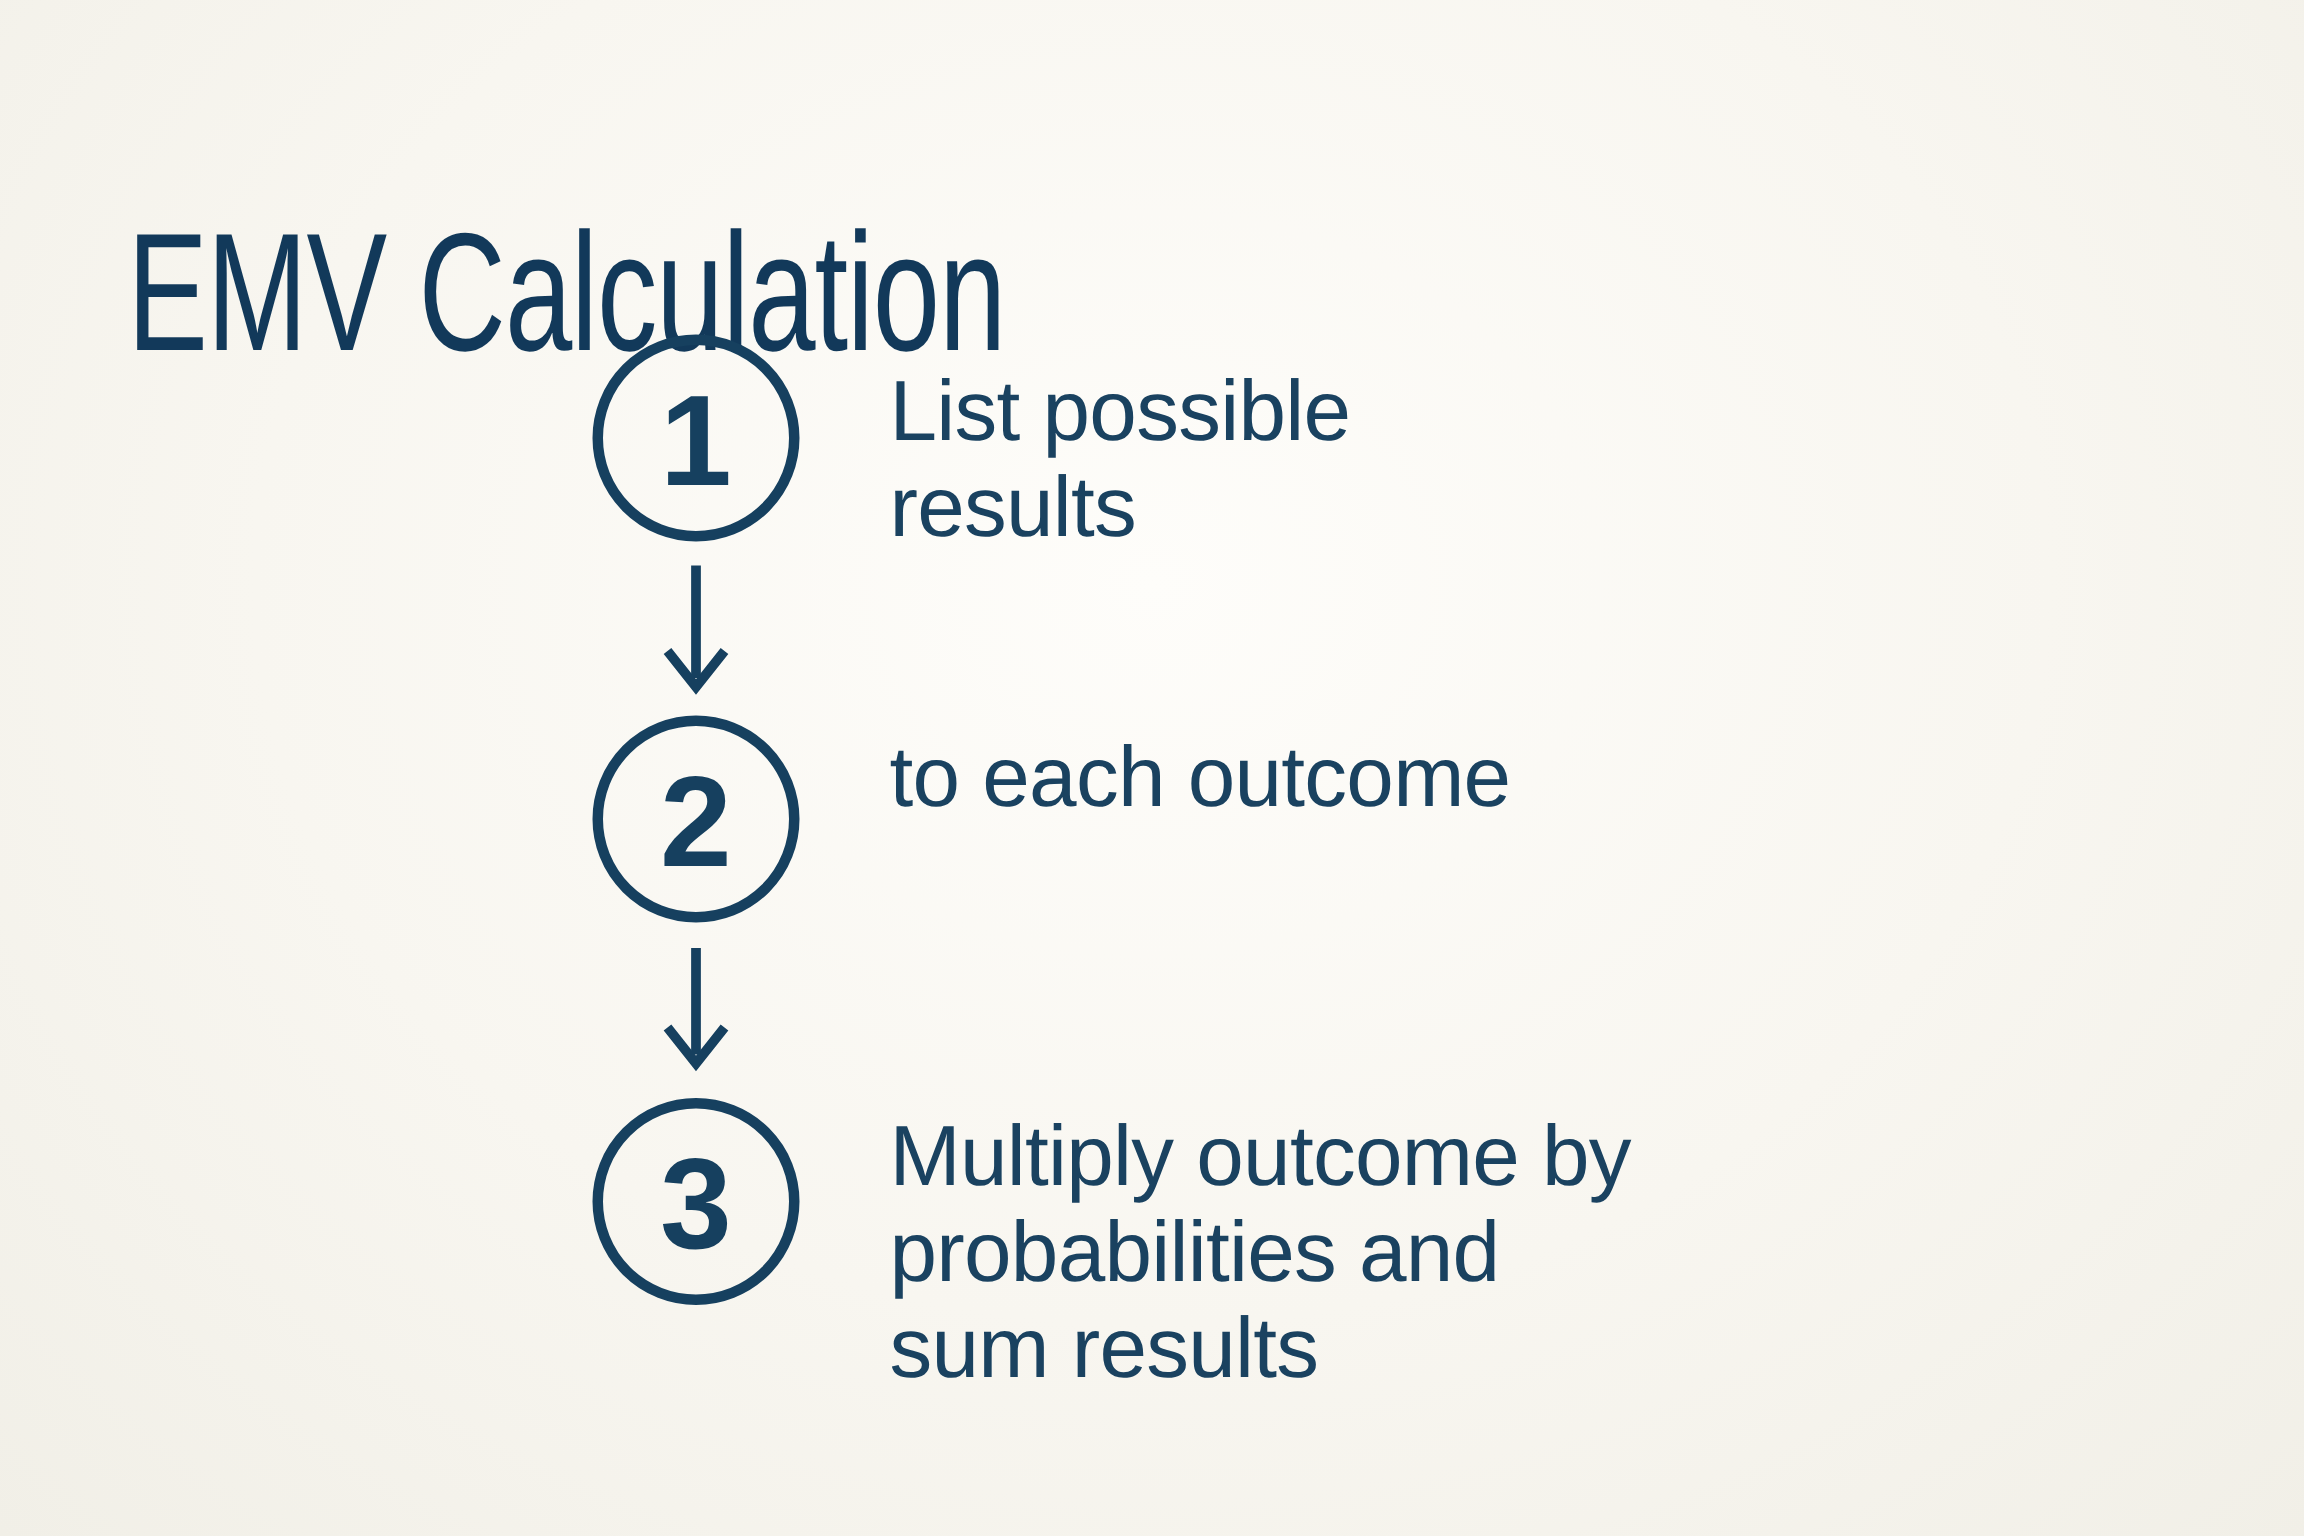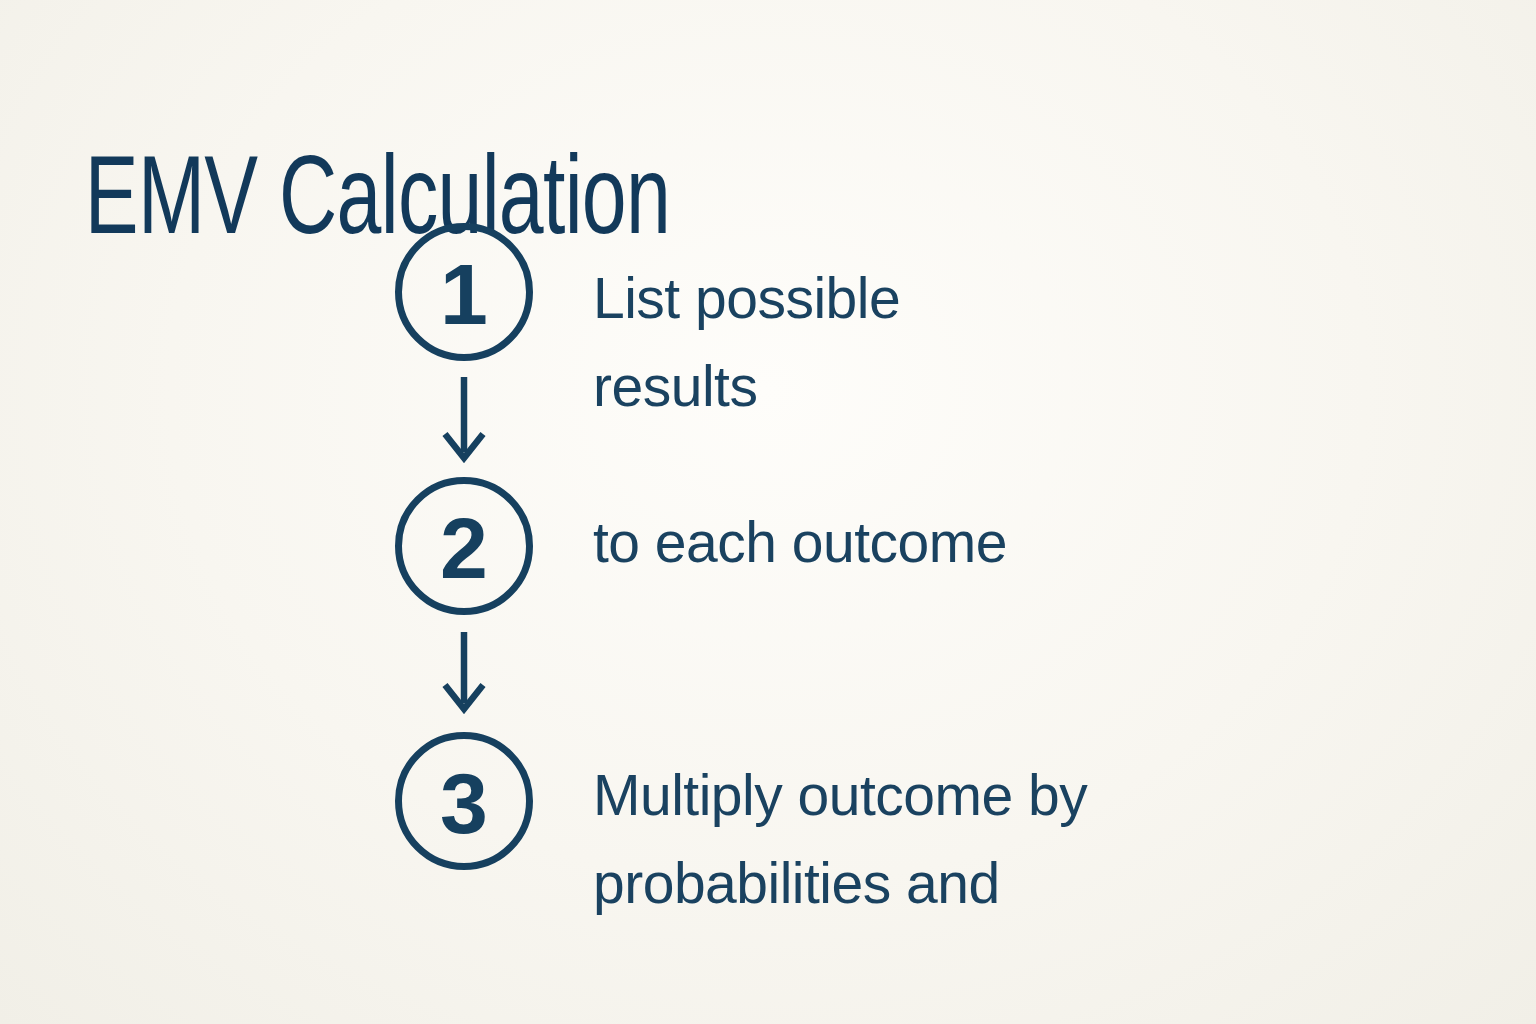--- a/index.html
+++ b/index.html
@@ -61,21 +61,21 @@
     left: 593px;
     font-size: 57px;
     line-height: 64px;
     color: #1a4260;
     letter-spacing: -0.5px;
     white-space: nowrap;
   }
   .text-1 { top: 242px; }
   .text-2 { top: 486px; }
   .text-3 { top: 739px; }
-  .step-text span { display: block; margin-top: 24px; }
+  .step-text span { display: block; }
   .arrow {
     position: absolute;
     left: 441px;
   }
   .arrow-1 { top: 376px; }
   .arrow-2 { top: 631px; }
   .arrow svg { display: block; }
 </style>
 </head>
 <body>
@@ -112,15 +112,16 @@
       <path d="M4 54 L23 78 L42 54" fill="none" stroke="#16405f" stroke-width="6.5" stroke-linejoin="miter"></path>
     </svg>
   </div>
 
   <div class="step-circle circle-3">
     <span class="step-number">3</span>
   </div>
   <div class="step-text text-3">
     <span>Multiply outcome by</span>
     <span>probabilities and</span>
+    <span>sum results</span>
   </div>
 
 </div>
 
 </body></html>

